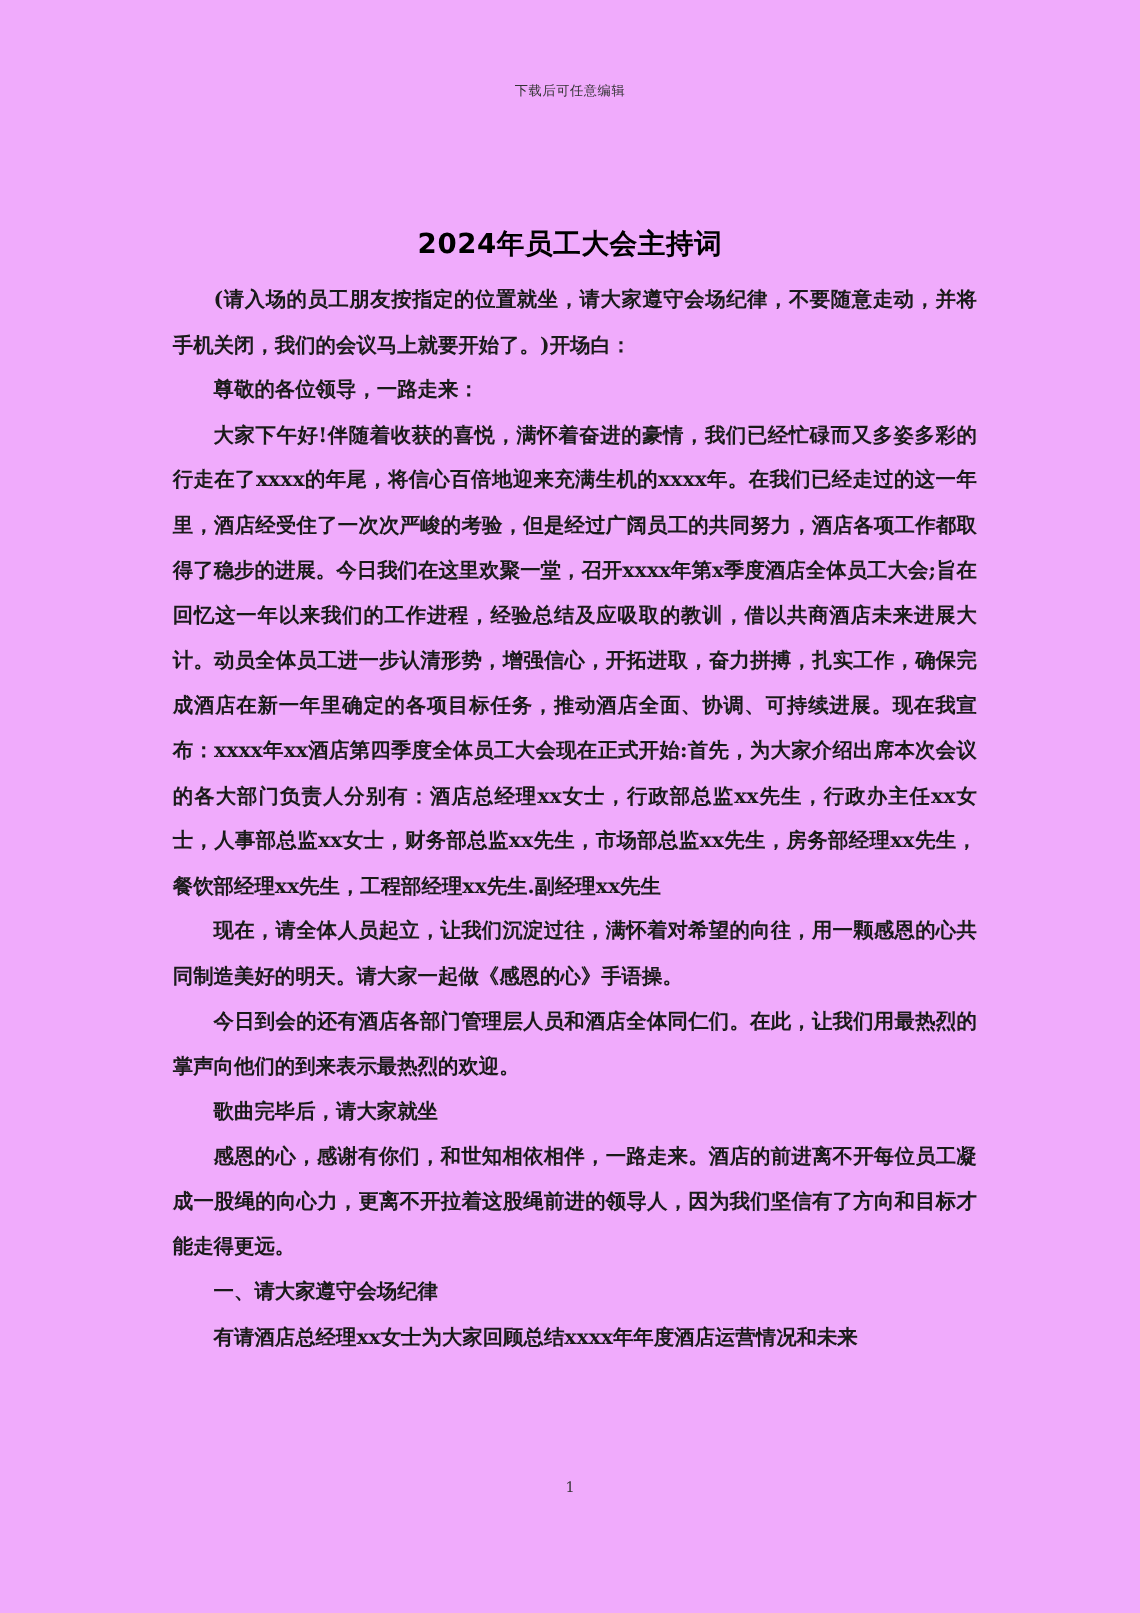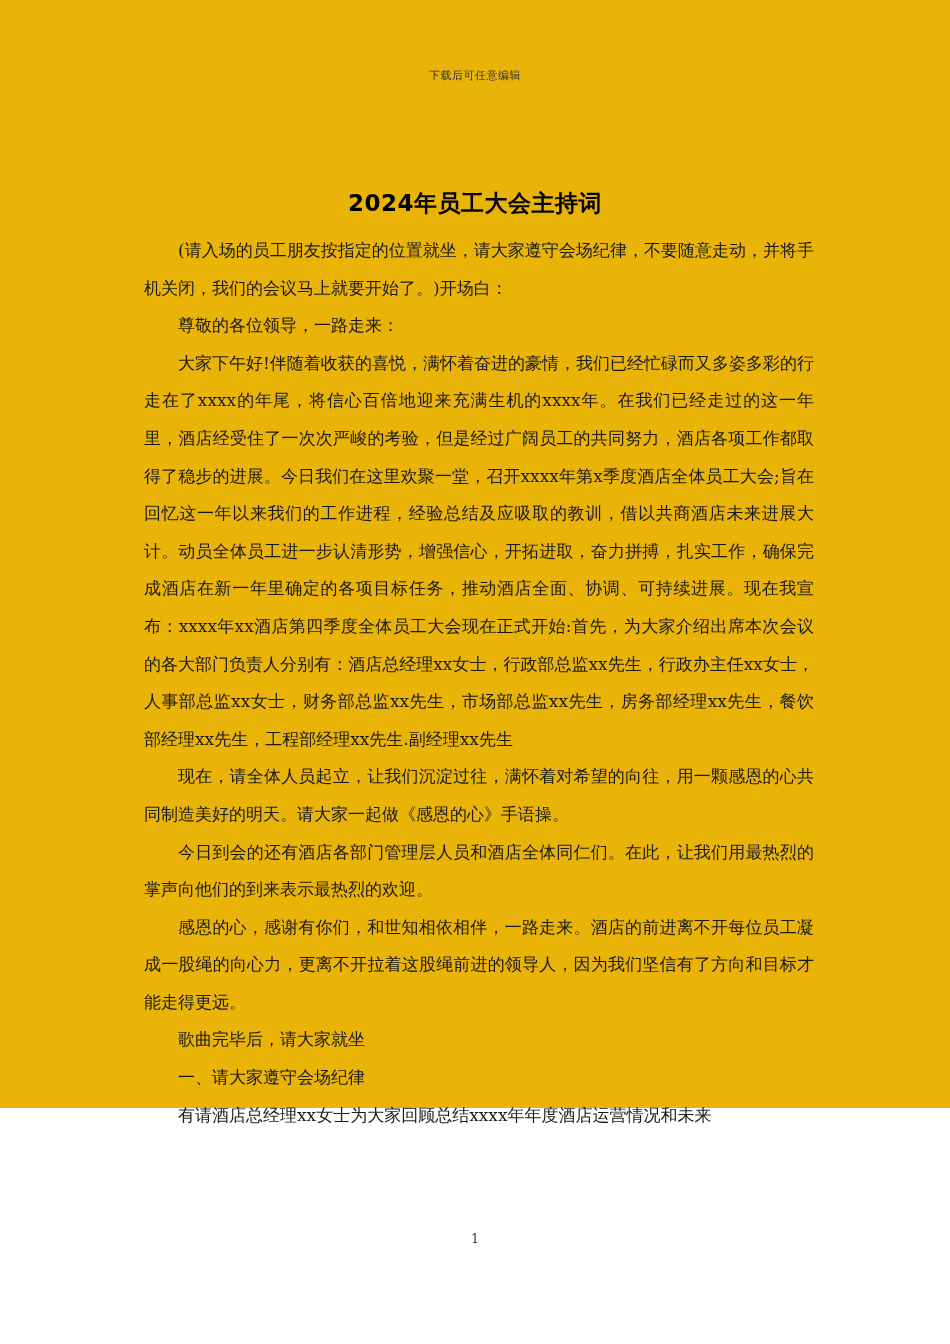--- a/index.html
+++ b/index.html
@@ -12,22 +12,22 @@
       height: 1344px;
       position: relative;
       overflow: hidden;
       font-family: "DejaVu Serif", "Liberation Serif", serif;
       color: #1a1a1a;
     }
     .page {
       position: absolute;
       left: 0; top: 0;
       width: 950px;
-      height: 1108px;
-      background: #eab308;
+      height: 1344px;
+      background: #f0abfc;
     }
     .header-note {
       position: absolute;
       top: 68px;
       left: 0;
       width: 950px;
       text-align: center;
       font-size: 11px;
       color: #333333;
       letter-spacing: 0.5px;
@@ -50,20 +50,21 @@
       top: 232px;
       left: 144px;
       width: 670px;
       font-size: 17px;
       line-height: 37.6px;
       text-align: justify;
     }
     .para {
       margin: 0;
       text-indent: 2em;
+      font-weight: bold;
     }
     .page-number {
       position: absolute;
       top: 1232px;
       left: 0;
       width: 950px;
       text-align: center;
       font-size: 12px;
       color: #333333;
     }
@@ -75,20 +76,20 @@
   <div class="header-note">下载后可任意编辑</div>
 
   <div class="doc-title">2024年员工大会主持词</div>
 
   <div class="body-text">
     <p class="para">(请入场的员工朋友按指定的位置就坐，请大家遵守会场纪律，不要随意走动，并将手机关闭，我们的会议马上就要开始了。)开场白：</p>
     <p class="para">尊敬的各位领导，一路走来：</p>
     <p class="para">大家下午好!伴随着收获的喜悦，满怀着奋进的豪情，我们已经忙碌而又多姿多彩的行走在了xxxx的年尾，将信心百倍地迎来充满生机的xxxx年。在我们已经走过的这一年里，酒店经受住了一次次严峻的考验，但是经过广阔员工的共同努力，酒店各项工作都取得了稳步的进展。今日我们在这里欢聚一堂，召开xxxx年第x季度酒店全体员工大会;旨在回忆这一年以来我们的工作进程，经验总结及应吸取的教训，借以共商酒店未来进展大计。动员全体员工进一步认清形势，增强信心，开拓进取，奋力拼搏，扎实工作，确保完成酒店在新一年里确定的各项目标任务，推动酒店全面、协调、可持续进展。现在我宣布：xxxx年xx酒店第四季度全体员工大会现在正式开始:首先，为大家介绍出席本次会议的各大部门负责人分别有：酒店总经理xx女士，行政部总监xx先生，行政办主任xx女士，人事部总监xx女士，财务部总监xx先生，市场部总监xx先生，房务部经理xx先生，餐饮部经理xx先生，工程部经理xx先生.副经理xx先生</p>
     <p class="para">现在，请全体人员起立，让我们沉淀过往，满怀着对希望的向往，用一颗感恩的心共同制造美好的明天。请大家一起做《感恩的心》手语操。</p>
     <p class="para">今日到会的还有酒店各部门管理层人员和酒店全体同仁们。在此，让我们用最热烈的掌声向他们的到来表示最热烈的欢迎。</p>
+    <p class="para">歌曲完毕后，请大家就坐</p>
     <p class="para">感恩的心，感谢有你们，和世知相依相伴，一路走来。酒店的前进离不开每位员工凝成一股绳的向心力，更离不开拉着这股绳前进的领导人，因为我们坚信有了方向和目标才能走得更远。</p>
-    <p class="para">歌曲完毕后，请大家就坐</p>
     <p class="para">一、请大家遵守会场纪律</p>
     <p class="para">有请酒店总经理xx女士为大家回顾总结xxxx年年度酒店运营情况和未来</p>
   </div>
 
   <div class="page-number">1</div>
 </div>
 
 </body></html>

